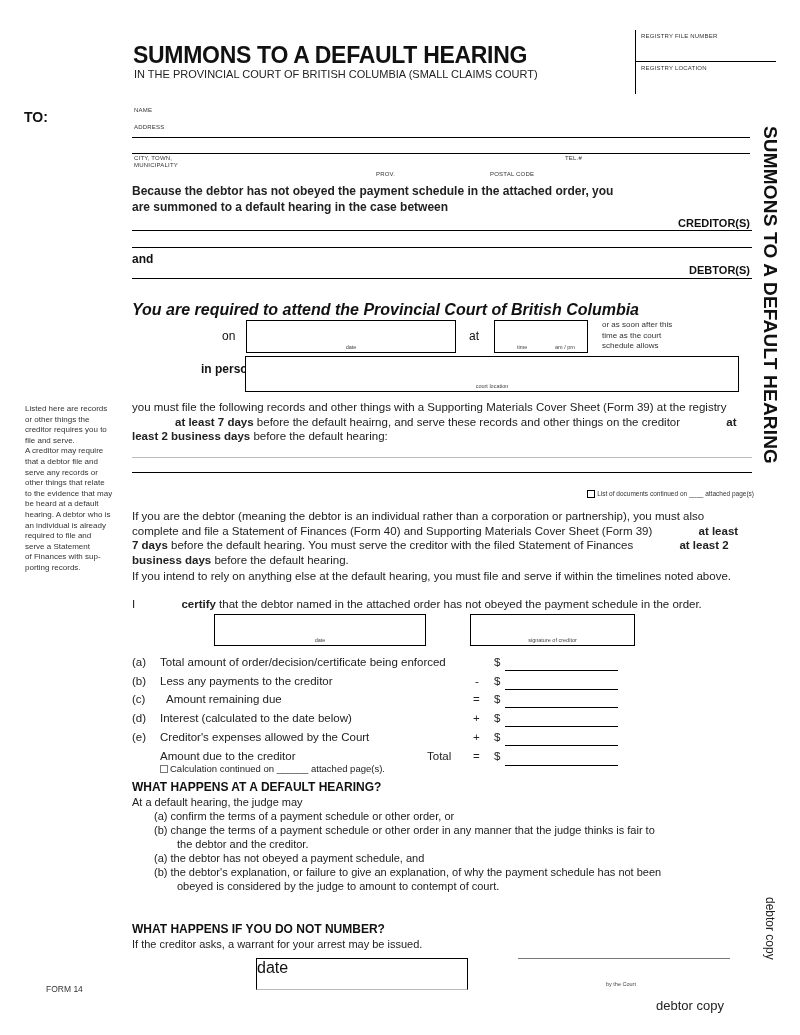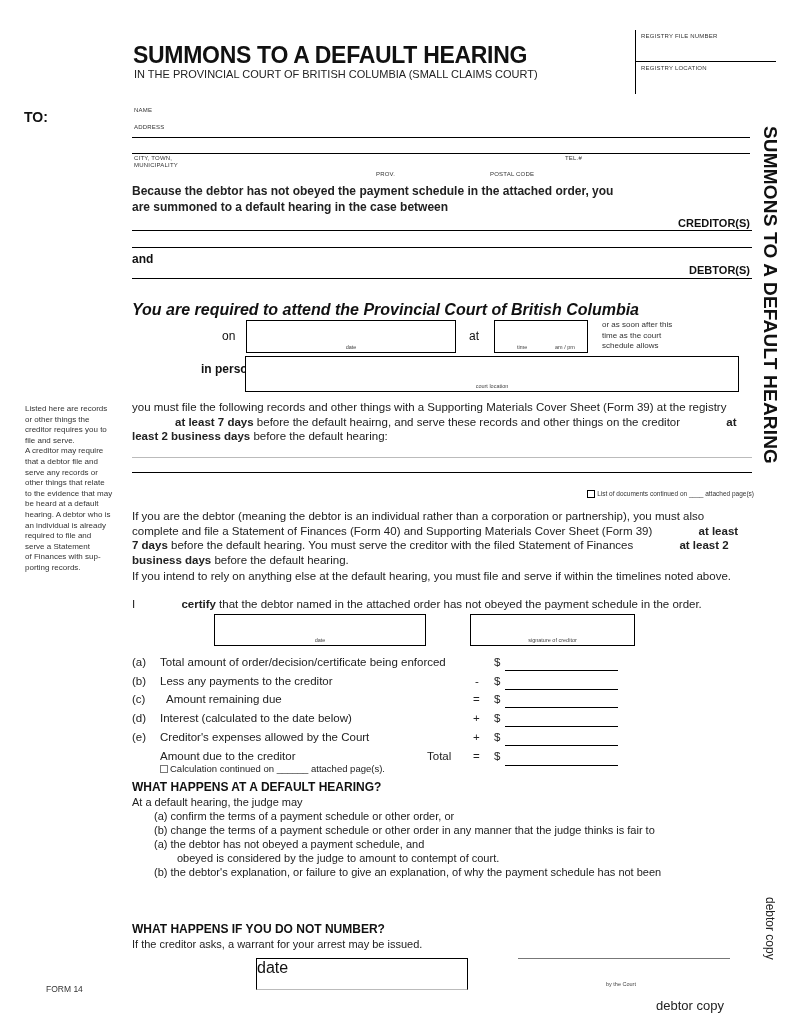--- a/index.html
+++ b/index.html
@@ -170,23 +170,24 @@
 <div class="calc-line" style="top:765px;"></div>
 <div class="abs" style="left:160px; top:763px; font-size:9.5px; color:#222;">
   <span class="checkbox grey"></span><span>Calculation continued on ______ attached page(s).</span>
 </div>
 
 <div class="abs" style="left:132px; top:780px; font-size:12px; font-weight:bold;">WHAT HAPPENS AT A DEFAULT HEARING?</div>
 <div class="abs" style="left:132px; top:795px; font-size:11px; line-height:14px; color:#222;">
   <div>At a default hearing, the judge may</div>
   <div style="padding-left:22px;">(a)  confirm the terms of a payment schedule or other order, or</div>
   <div style="padding-left:22px;">(b)  change the terms of a payment schedule or other order in any manner that the judge thinks is fair to</div>
+  <div style="padding-left:45px;">the debtor and the creditor.</div>
   <div style="padding-left:22px;">(a)  the debtor has not obeyed a payment schedule, and</div>
+  <div style="padding-left:22px;">(b)  the debtor's explanation, or failure to give an explanation, of why the payment schedule has not been</div>
   <div style="padding-left:45px;">obeyed is considered by the judge to amount to contempt of court.</div>
-  <div style="padding-left:22px;">(b)  the debtor's explanation, or failure to give an explanation, of why the payment schedule has not been</div>
 </div>
 
 <div class="abs" style="left:132px; top:922px; font-size:12px; font-weight:bold;">WHAT HAPPENS IF YOU DO NOT NUMBER?</div>
 <div class="abs" style="left:132px; top:938px; font-size:11px; color:#222;">If the creditor asks, a warrant for your arrest may be issued.</div>
 <div class="abs" style="left:256px; top:958px; width:212px; height:32px; border:1px solid #000; border-bottom-color:#bbb;">
   <div class="cap">date</div>
 </div>
 <div class="hline" style="left:518px; top:958px; width:212px; border-top-color:#777;"></div>
 <div class="abs" style="left:606px; top:981px; font-size:5.5px; color:#444;">by the Court</div>
 

